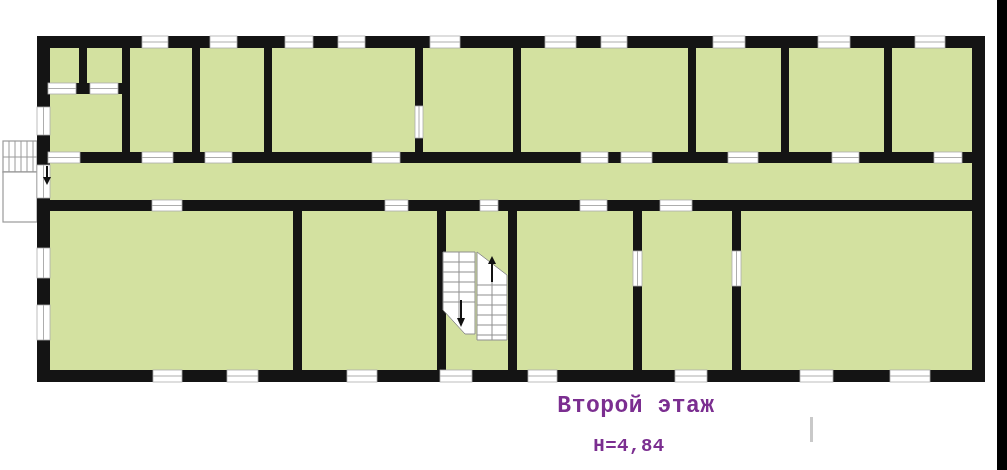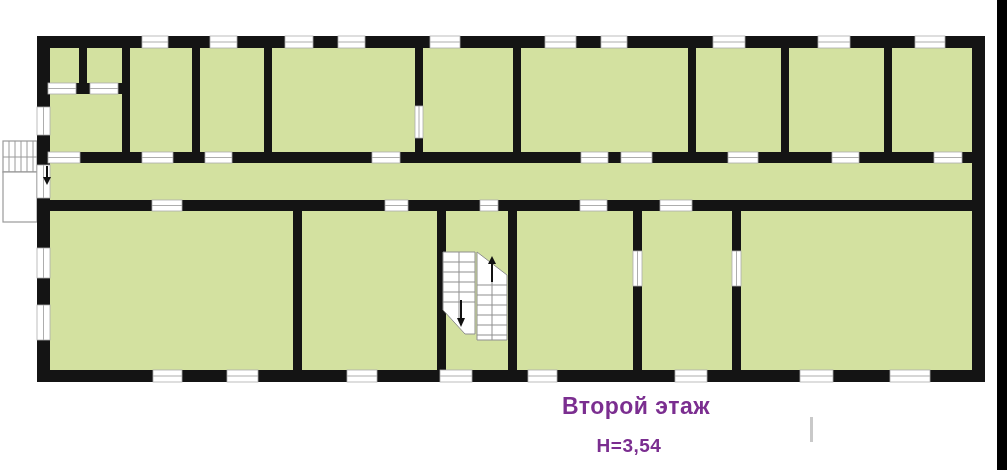--- a/index.html
+++ b/index.html
@@ -8,21 +8,21 @@
     width:1007px;height:470px;
     background:#ffffff;
     overflow:hidden;
     font-family:"DejaVu Sans", sans-serif;
   }
   .stage svg{position:absolute;left:0;top:0;}
   .caption{
     position:absolute;
     font-weight:bold;
     text-align:center;
-    font-family:Liberation Sans, sans-serif;
+    font-family:Liberation Mono, monospace;
     letter-spacing:0.5px;
   }
   .caption.title{left:506px;top:393px;width:260px;font-size:23px;}
   .caption.sub{left:506px;top:435px;width:246px;font-size:19px;}
 </style>
 </head>
 <body>
 
 <div class="stage">
   <svg id="plan" width="1007" height="470" viewBox="0 0 1007 470">
@@ -159,14 +159,14 @@
       <line x1="461" y1="300" x2="461" y2="318" stroke="#111111" stroke-width="2"></line>
       <polygon points="457,318 465,318 461,327" fill="#111111"></polygon>
       <line x1="492" y1="282" x2="492" y2="264" stroke="#111111" stroke-width="2"></line>
       <polygon points="488,264 496,264 492,256" fill="#111111"></polygon>
       <line x1="47" y1="166" x2="47" y2="177" stroke="#111111" stroke-width="2"></line>
       <polygon points="43,177 51,177 47,185" fill="#111111"></polygon>
       <rect x="997" y="0" width="10" height="470" fill="#000000"></rect>
       <rect x="810" y="417" width="3" height="25" fill="#c9c9c9"></rect>
     </svg>
   <div class="caption title" style="color: rgb(123, 46, 144);">Второй этаж</div>
-  <div class="caption sub" style="color: rgb(123, 46, 144);">Н=3,54</div>
+  <div class="caption sub" style="color: rgb(123, 46, 144);">Н=4,84</div>
 </div>
 
 </body></html>

